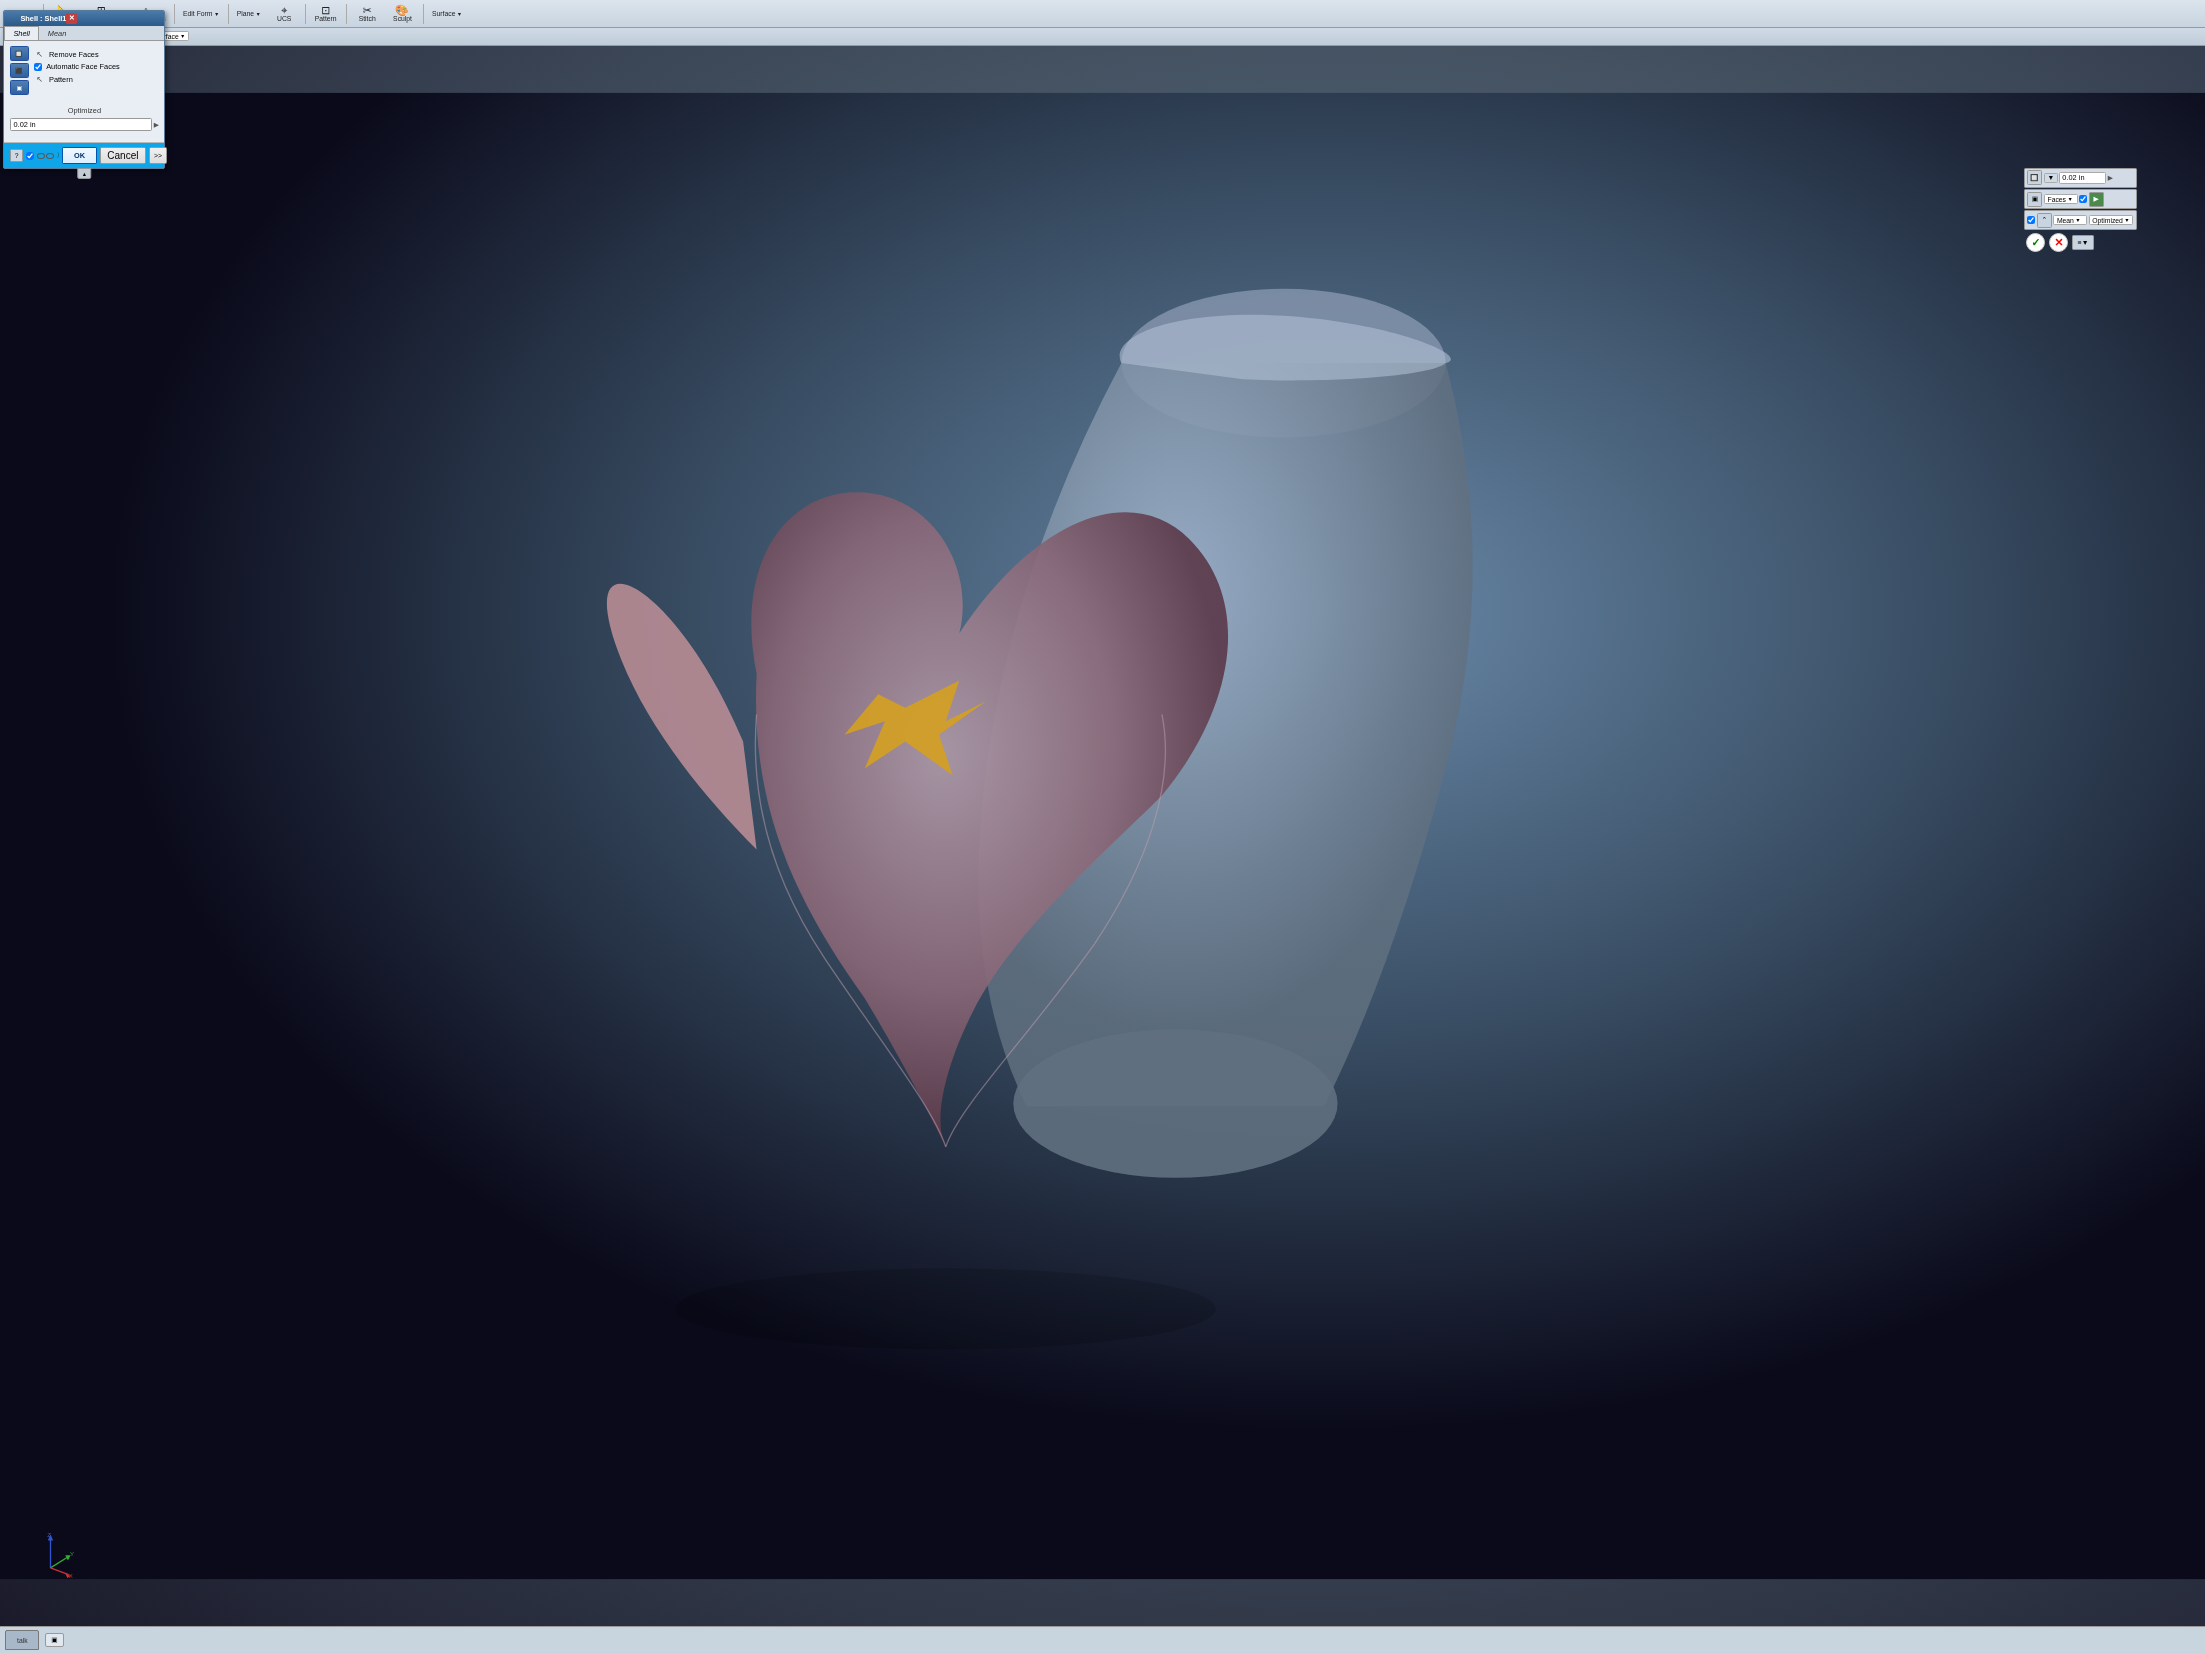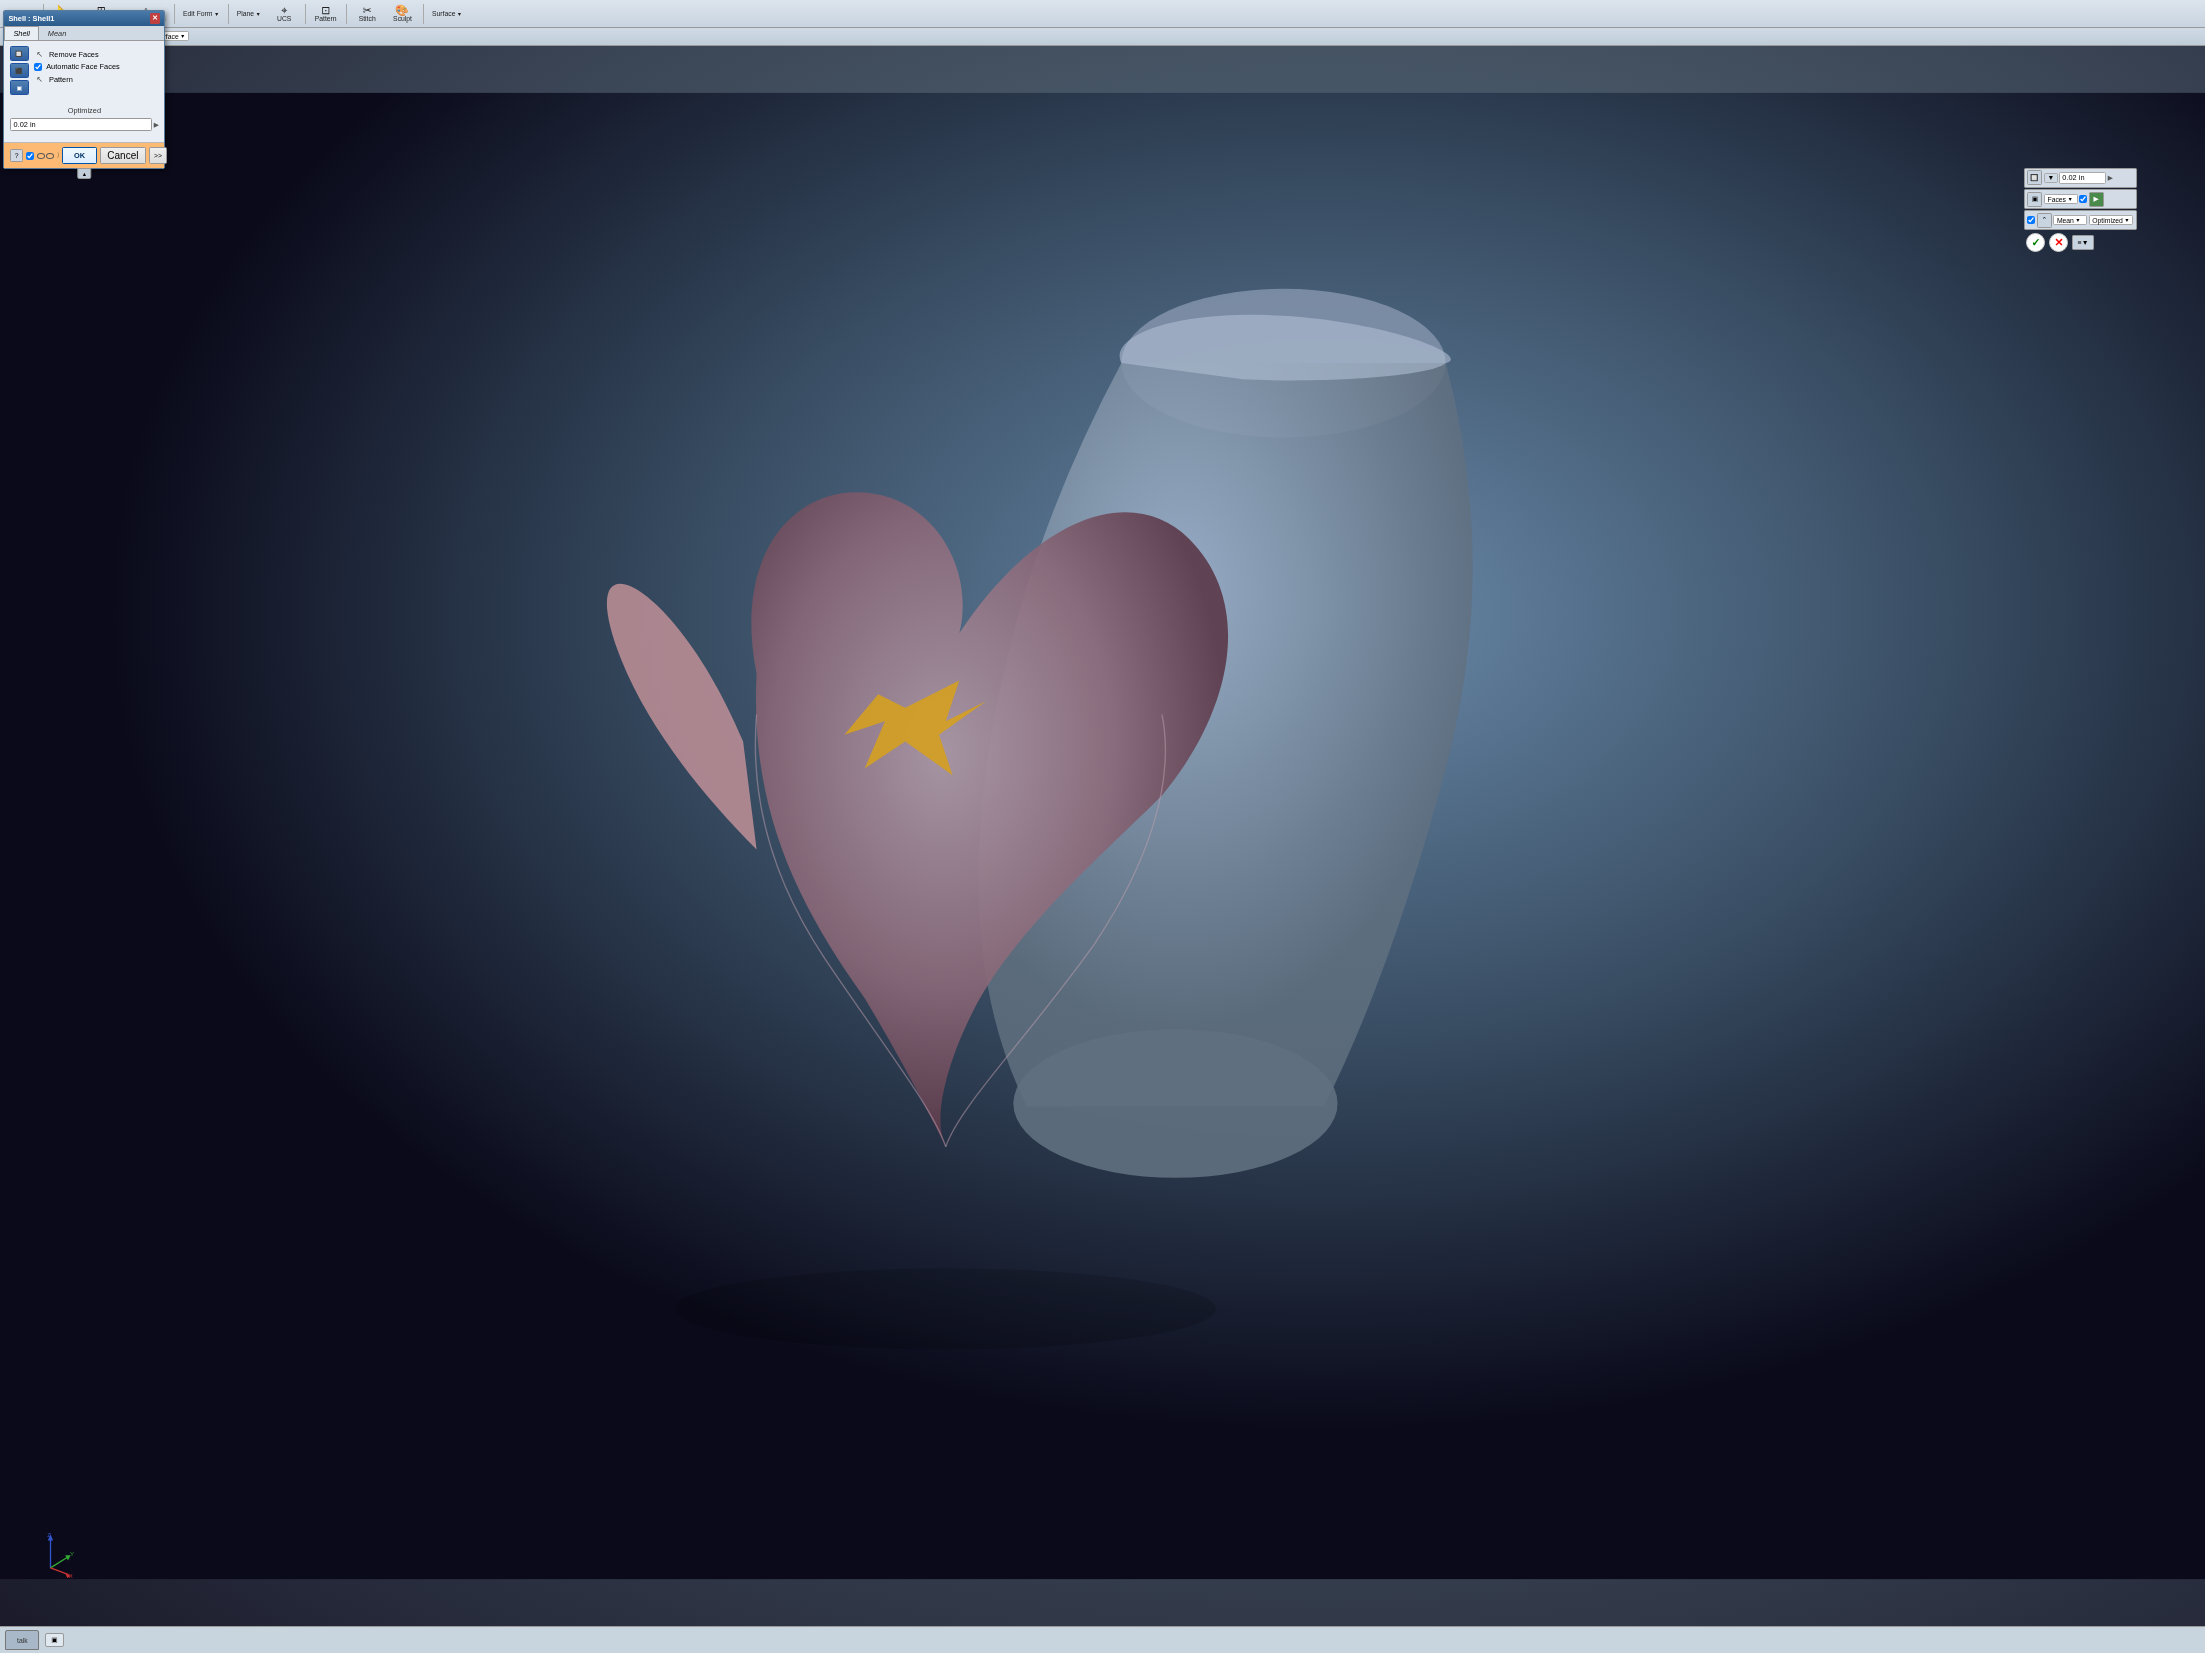--- a/index.html
+++ b/index.html
@@ -55,22 +55,22 @@
 
     
     #shell-dialog {
       position: absolute; top: 10px; left: 3.4px; width: 162px;
       background: #e8eef4; border: 1.4px solid #5a7a9a;
       border-radius: 2px; box-shadow: 2px 2px 5.4px rgba(0,0,0,0.4);
       z-index: 100;
     }
     #shell-dialog .dialog-title {
       background: linear-gradient(180deg, #4a7aaa 0%, #2a5a8a 100%);
-      color: white; padding: 2px 4px; font-size: 7.4px; font-weight: bold;
-      display: flex; justify-content: space-between; align-items: center;
+      color: white; padding: 2px 16px; font-size: 7.4px; font-weight: bold;
+      display: flex; align-items: center;
       border-radius: 0.7px 0.7px 0 0;
     }
     .close-btn {
       background: #c04040; color: white; border: none; border-radius: 1.4px;
       width: 10.8px; height: 10.8px; font-size: 6.8px; cursor: pointer;
       display: flex; align-items: center; justify-content: center; font-weight: bold;
     }
     .dialog-tabs {
       display: flex; background: #d0dae4; border-bottom: 0.7px solid #999;
     }
@@ -105,21 +105,21 @@
       display: flex; align-items: center; gap: 1.4px;
     }
     .thickness-input {
       flex: 1; padding: 1.4px 2.7px; border: 0.7px solid #999; background: white;
       font-size: 7.4px; border-radius: 1.4px;
     }
     .thick-arrow { font-size: 6.8px; color: #555; cursor: pointer; }
 
     .dialog-footer {
       display: flex; align-items: center; justify-content: space-between;
-      padding: 4px 5.4px; border-top: 0.7px solid #bbb; background: #fdba74;
+      padding: 4px 5.4px; border-top: 0.7px solid #bbb; background: #0ea5e9;
     }
     .footer-left { display: flex; align-items: center; gap: 2.7px; }
     .footer-center { display: flex; gap: 2.7px; }
 
     .help-btn {
       width: 13.5px; height: 13.5px; border: 0.7px solid #999; background: #d0d8e4;
       border-radius: 1.4px; font-size: 6.8px; cursor: pointer; display: flex;
       align-items: center; justify-content: center;
     }
     .checkbox-small { width: 8px; height: 8px; }

